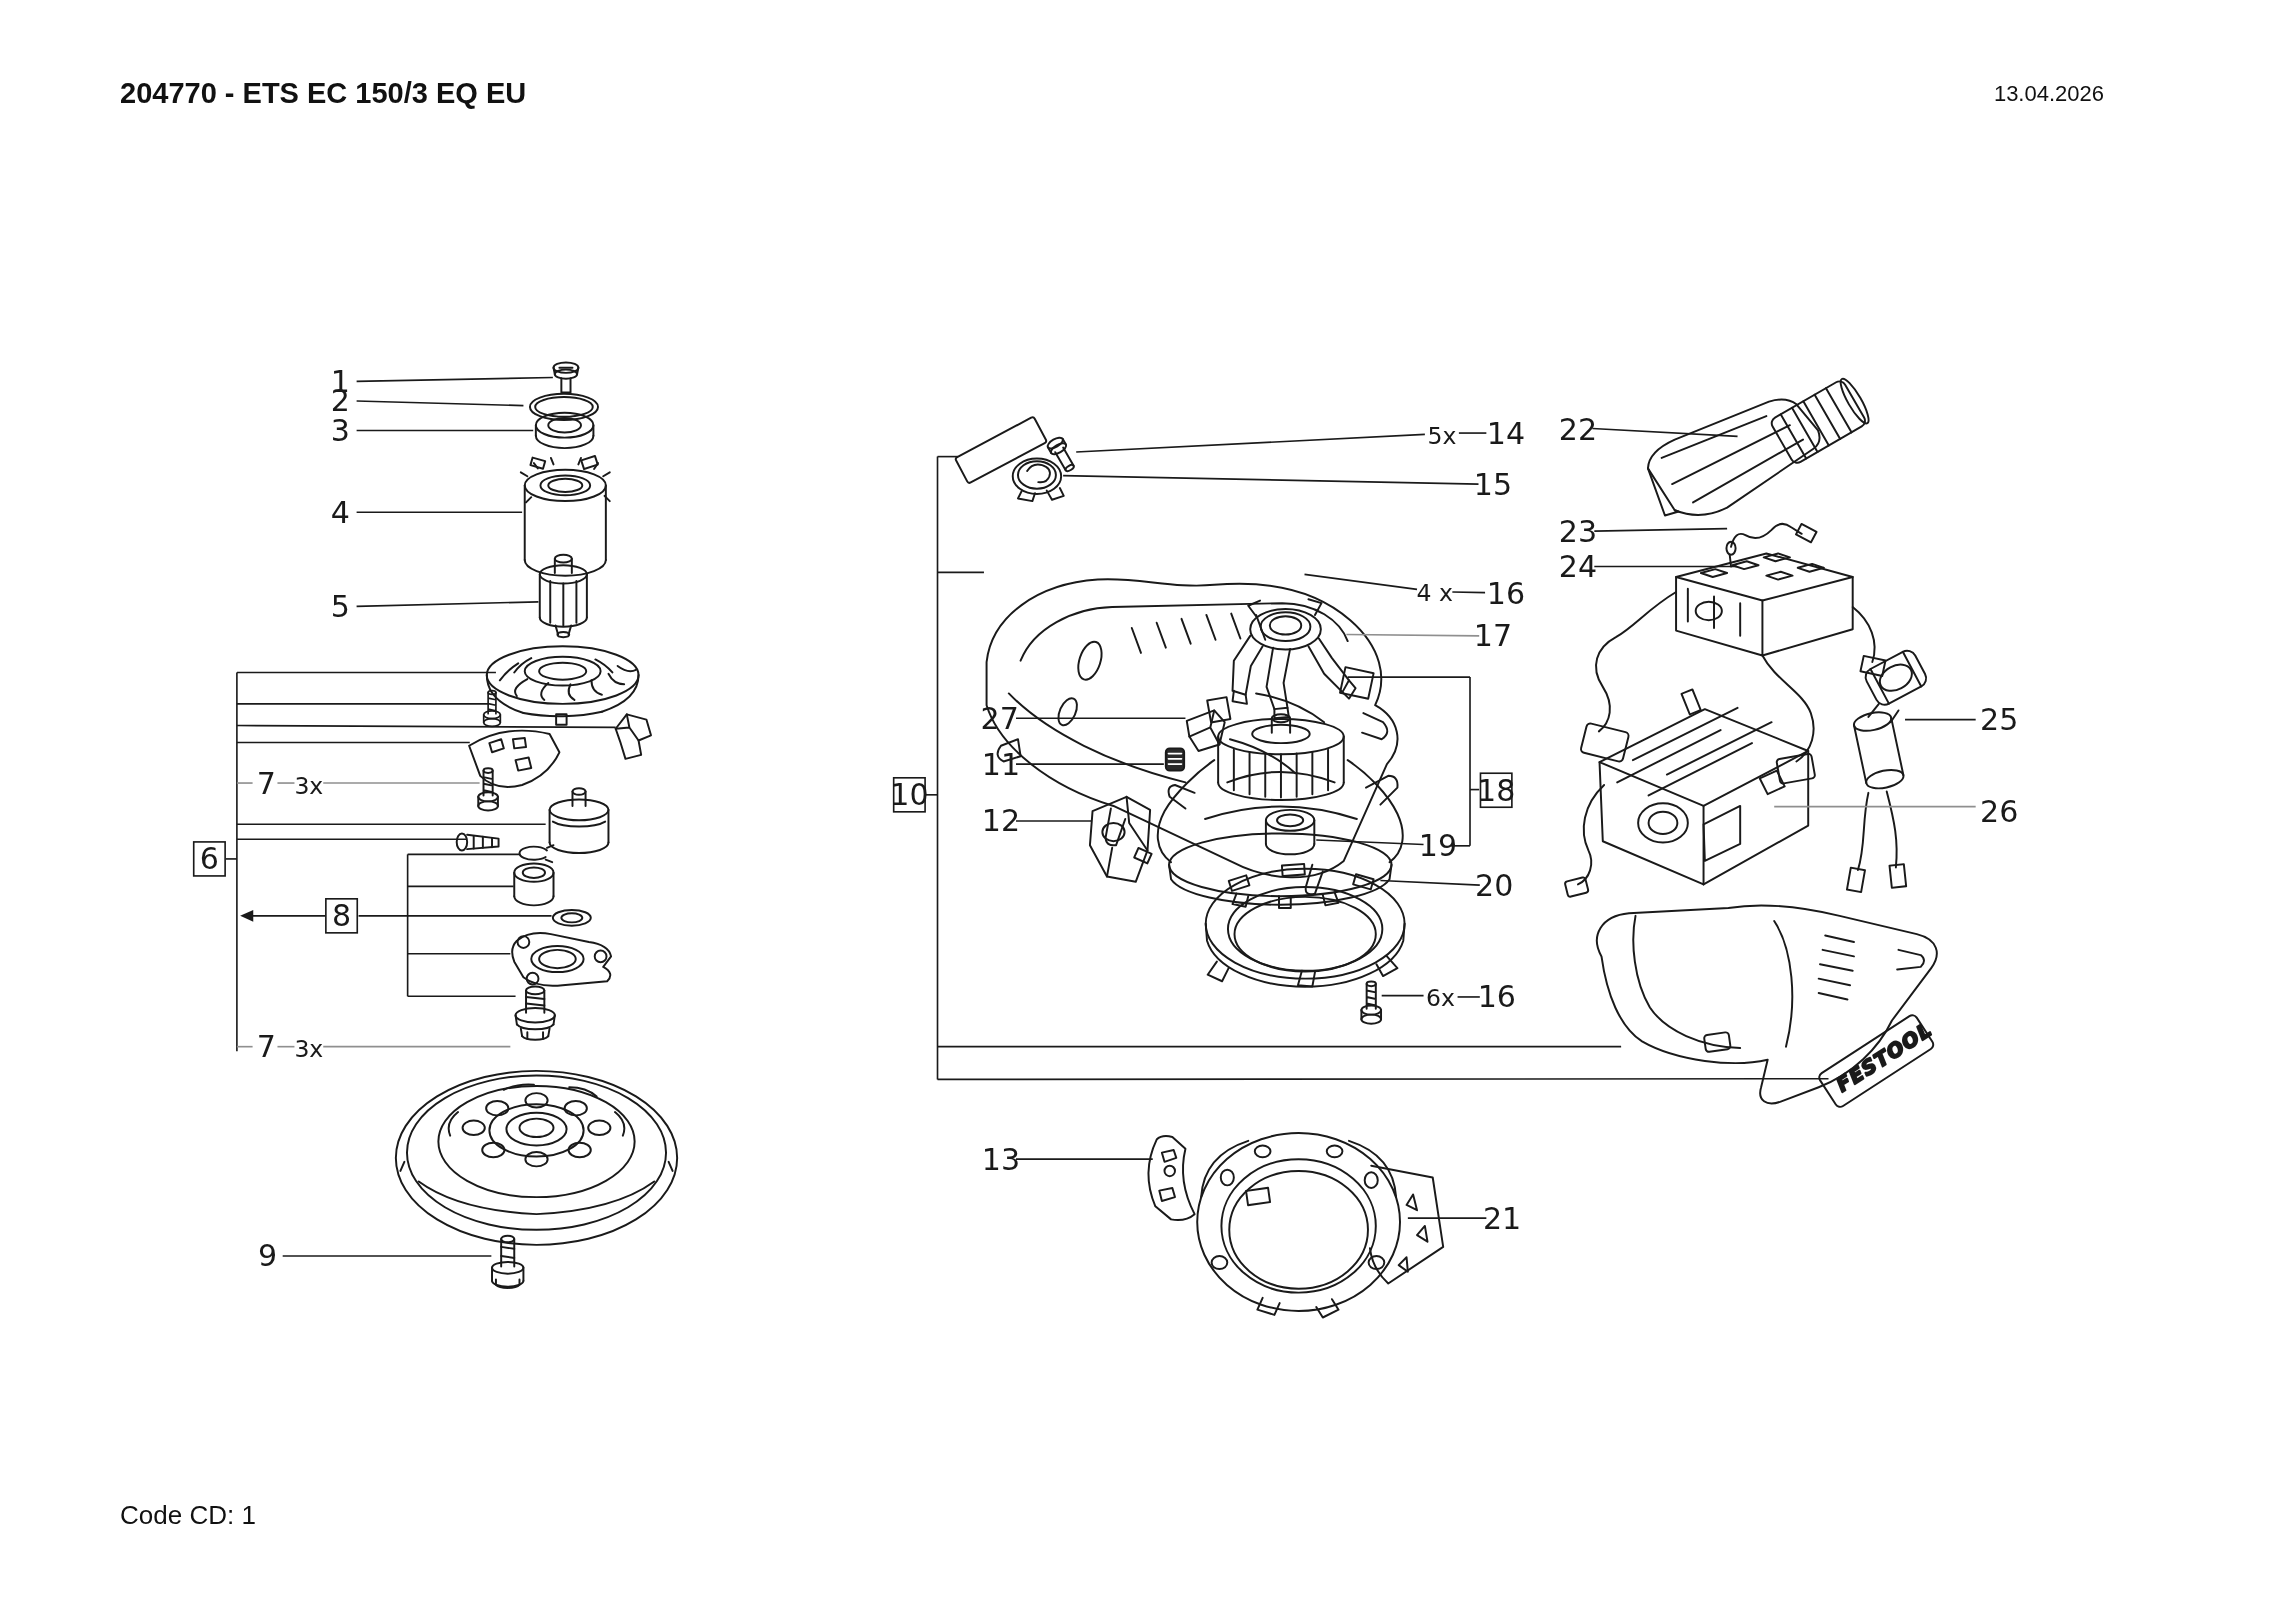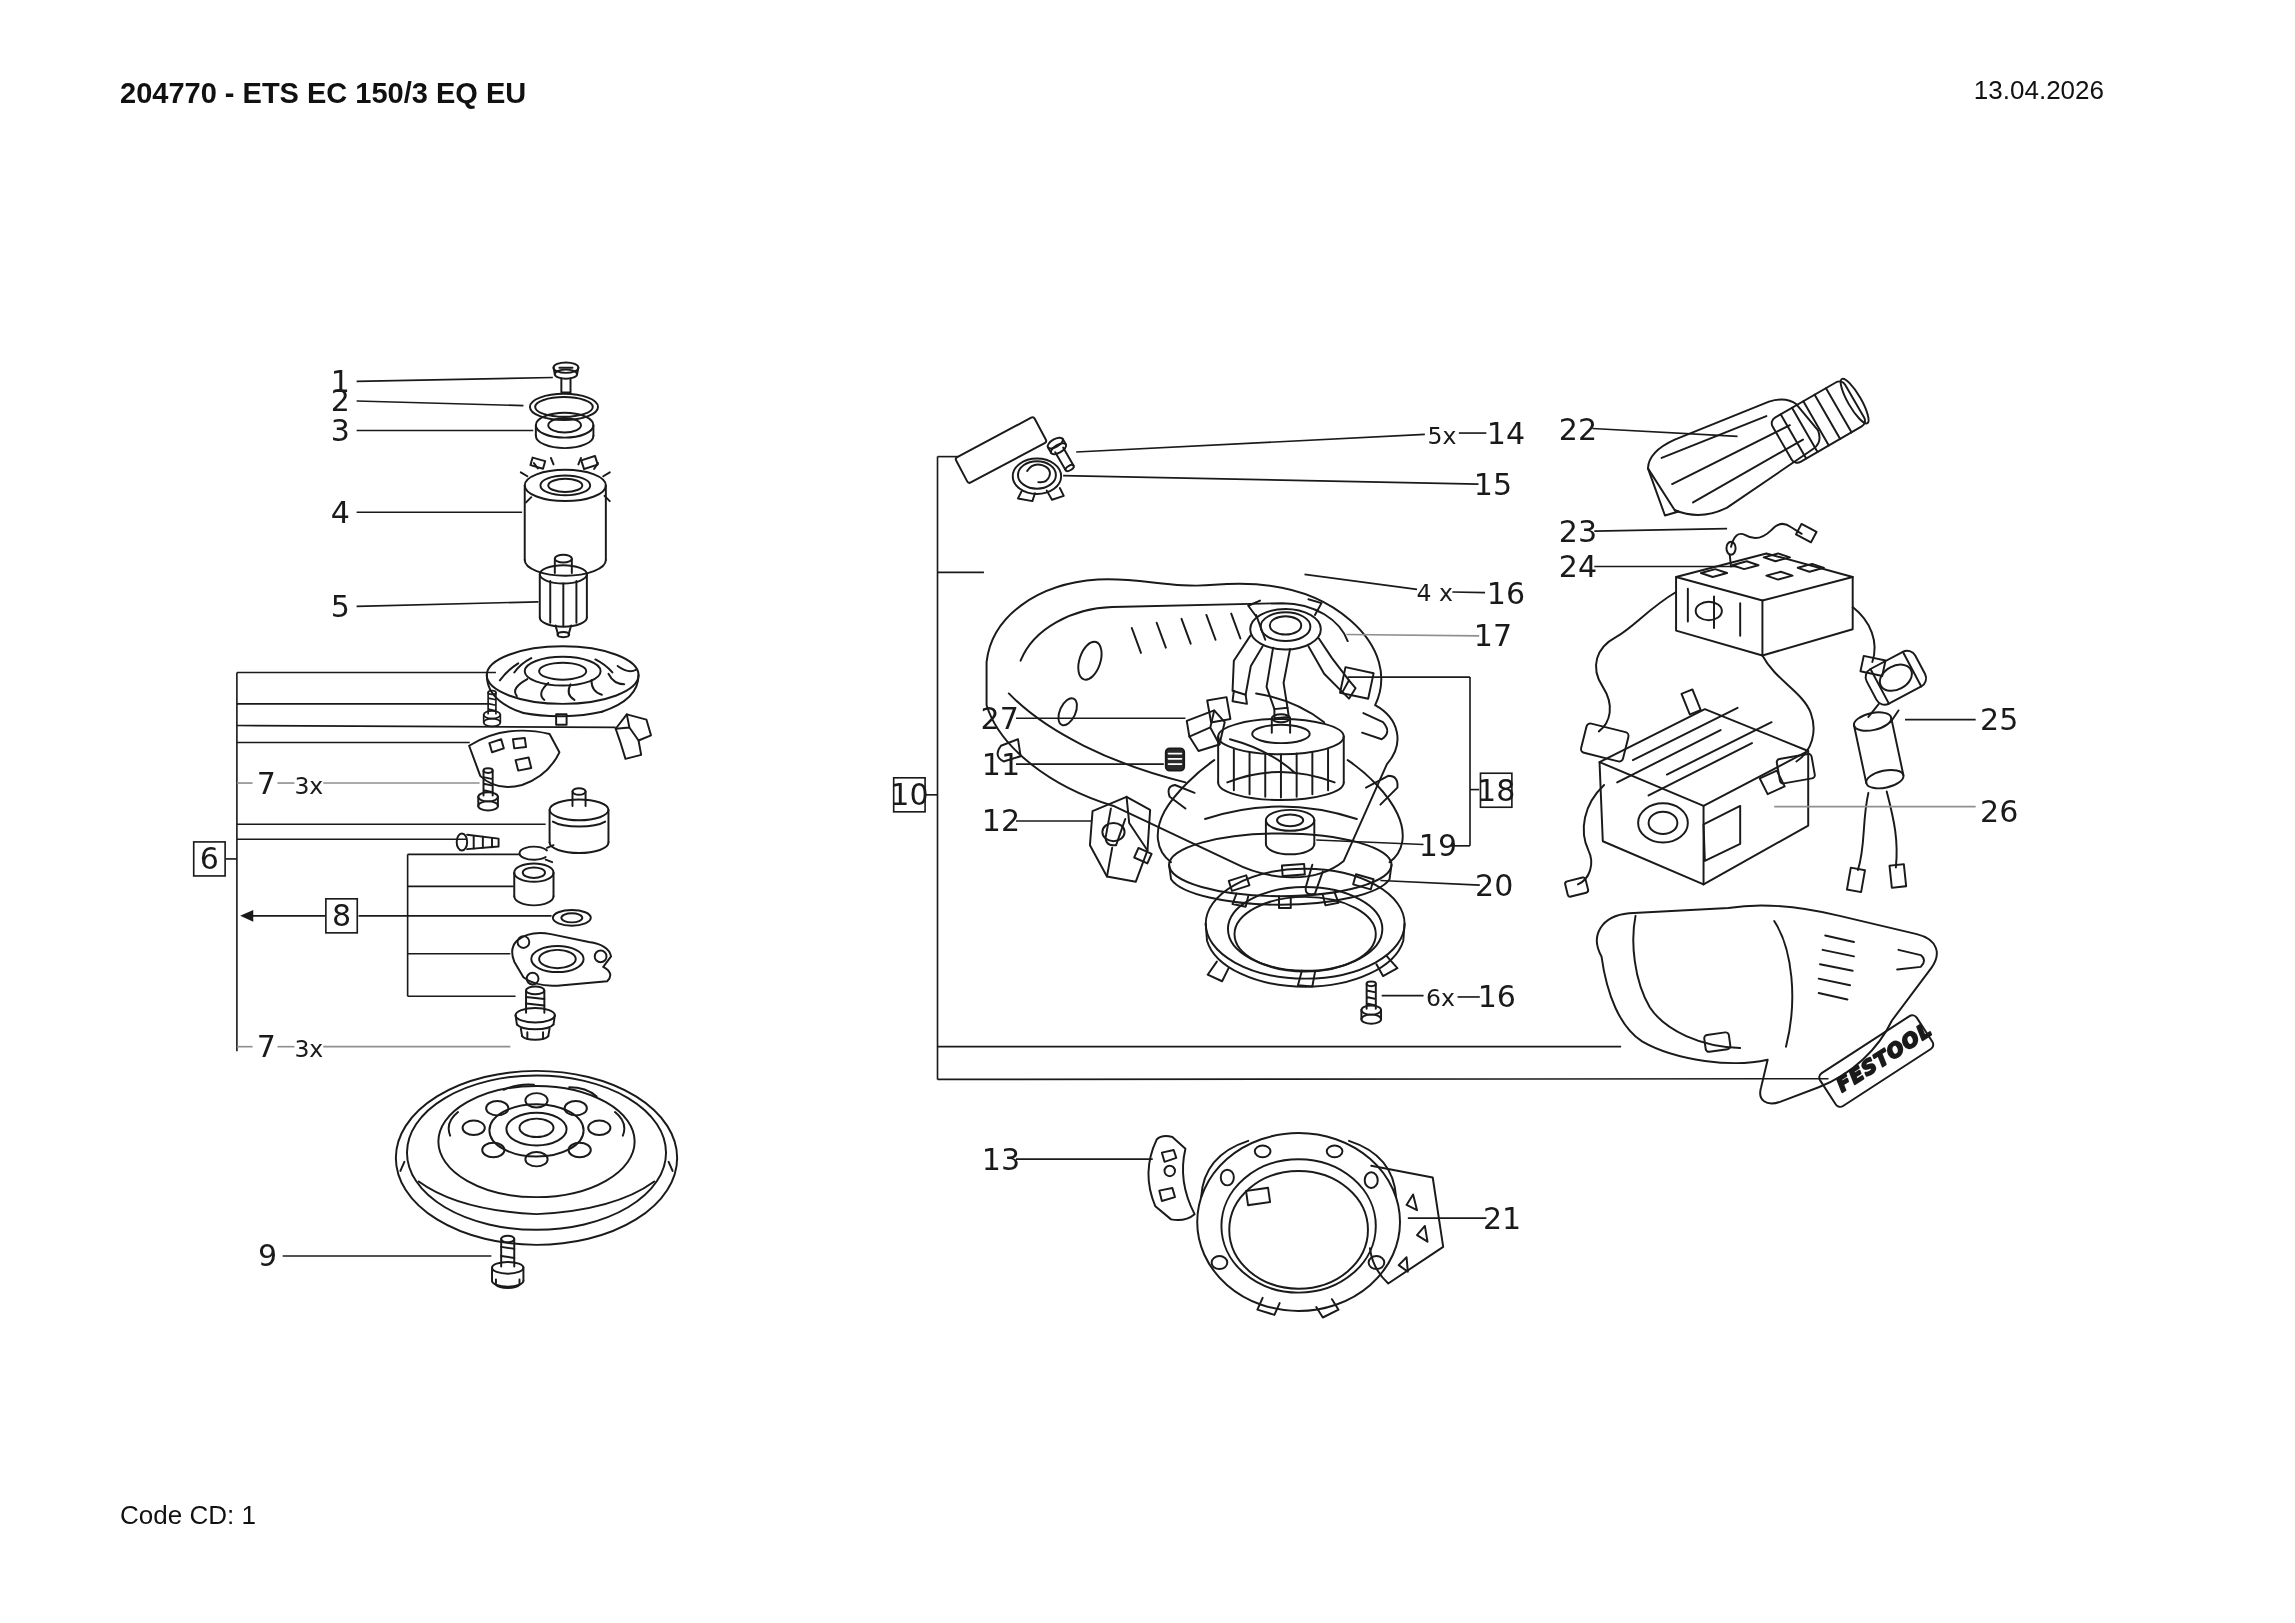--- a/index.html
+++ b/index.html
@@ -1,20 +1,20 @@
 <!DOCTYPE html>
 <html style="font-size:10.5px"><head>
 <meta charset="utf-8">
 <style>
   html,body{margin:0;padding:0;background:#fff;}
   #page{position:relative;width:2295px;height:1623px;background:#ffffff;overflow:hidden;
         font-family:"Liberation Sans",sans-serif;color:#111;padding-left:18px;}
   #title{position:absolute;left:120px;top:77px;font-size:29px;font-weight:bold;
          letter-spacing:0px;font-family:"Liberation Sans",sans-serif;}
-  #date{position:absolute;right:209px;top:75px;font-size:26px;font-weight:normal;}
+  #date{position:absolute;right:209px;top:81px;font-size:22px;font-weight:normal;}
   #code{position:absolute;left:120px;top:1500px;font-size:26px;font-weight:normal;}
   svg{position:absolute;left:0;top:0;}
   .callout{font-family:"DejaVu Sans",sans-serif;fill:#1a1a1a;}
   text.sticker{font-family:"DejaVu Sans",sans-serif;font-weight:bold;font-style:italic;
                fill:#1a1a1a;font-size:30px;letter-spacing:2px;}
 </style>
 </head>
 <body>
 
 <div id="page">

